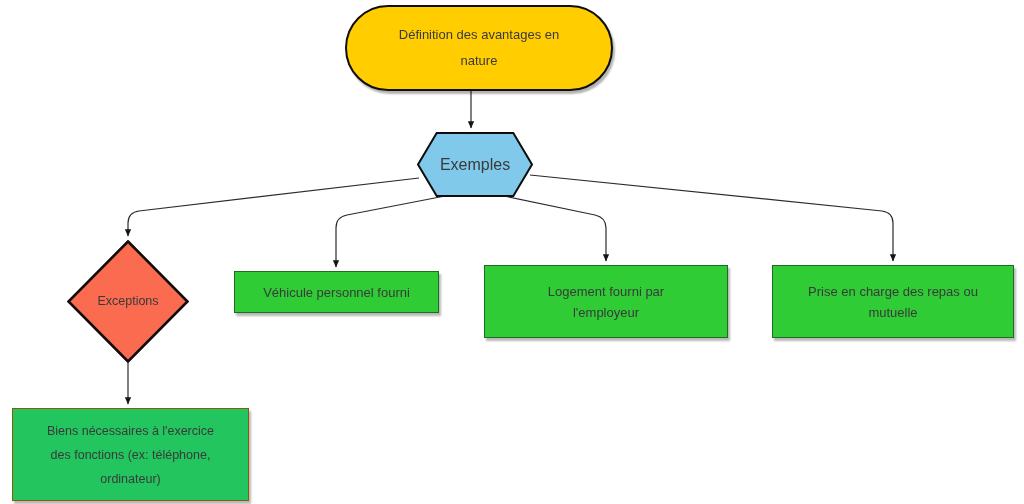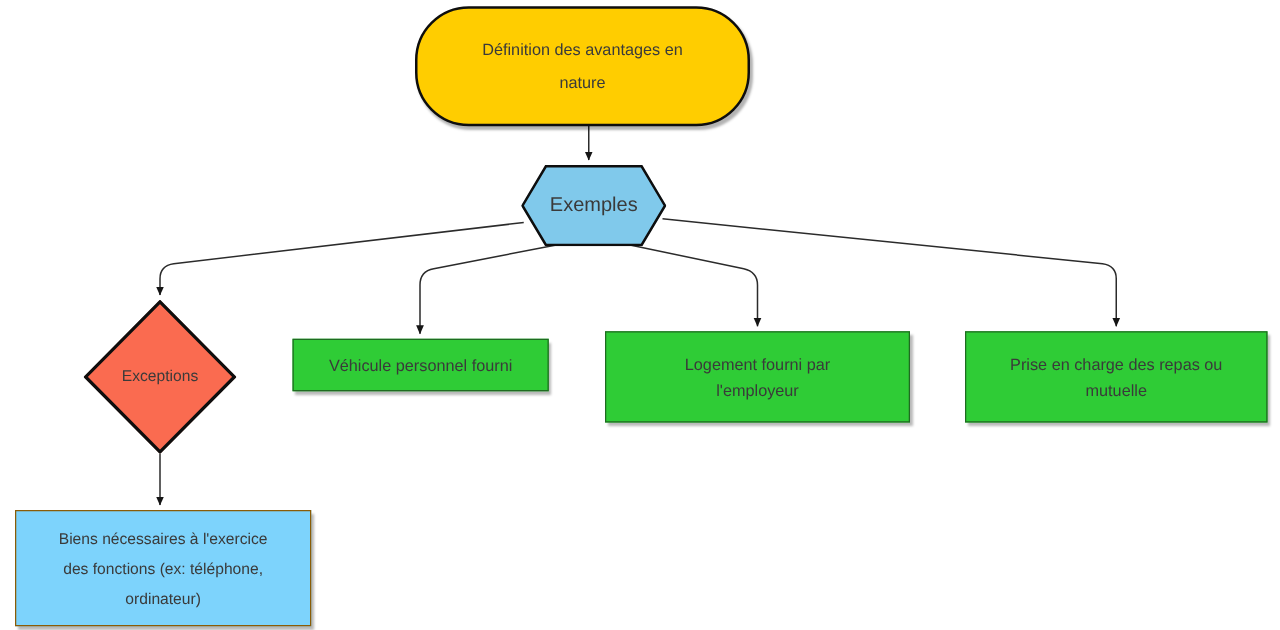--- a/index.html
+++ b/index.html
@@ -36,24 +36,24 @@
     z-index: 2;
     color: #3a3a3a;
     font-size: 13px;
     line-height: 21px;
     padding: 0 10px;
     white-space: pre-line;
   }
 
   
   #node-start {
-    left: 332px;
+    left: 345px;
     top: 5px;
     width: 268px;
-    height: 96px;
+    height: 86px;
     background: #FFCD00;
     border: 2px solid #0e0e0e;
     border-radius: 43px;
     box-shadow: 2px 3px 2px rgba(0,0,0,0.30);
   }
   #node-start .lbl { font-size: 13px; line-height: 26px; }
 
   
   #node-hex {
     left: 417px;
@@ -97,21 +97,21 @@
   #node-vehicule { left: 234px; top: 271px; width: 205px; height: 42px; }
   #node-logement { left: 484px; top: 265px; width: 244px; height: 73px; }
   #node-repas    { left: 772px; top: 265px; width: 242px; height: 73px; }
 
   
   #node-biens {
     left: 12px;
     top: 408px;
     width: 237px;
     height: 93px;
-    background: #7dd3fc;
+    background: #22c55e;
     border: 1.5px solid #8a5c07;
     box-shadow: 2px 3px 2px rgba(0,0,0,0.28);
   }
   #node-biens .lbl { line-height: 24px; font-size: 12.5px; }
 </style>
 </head>
 <body>
 
 <div id="canvas">
 

